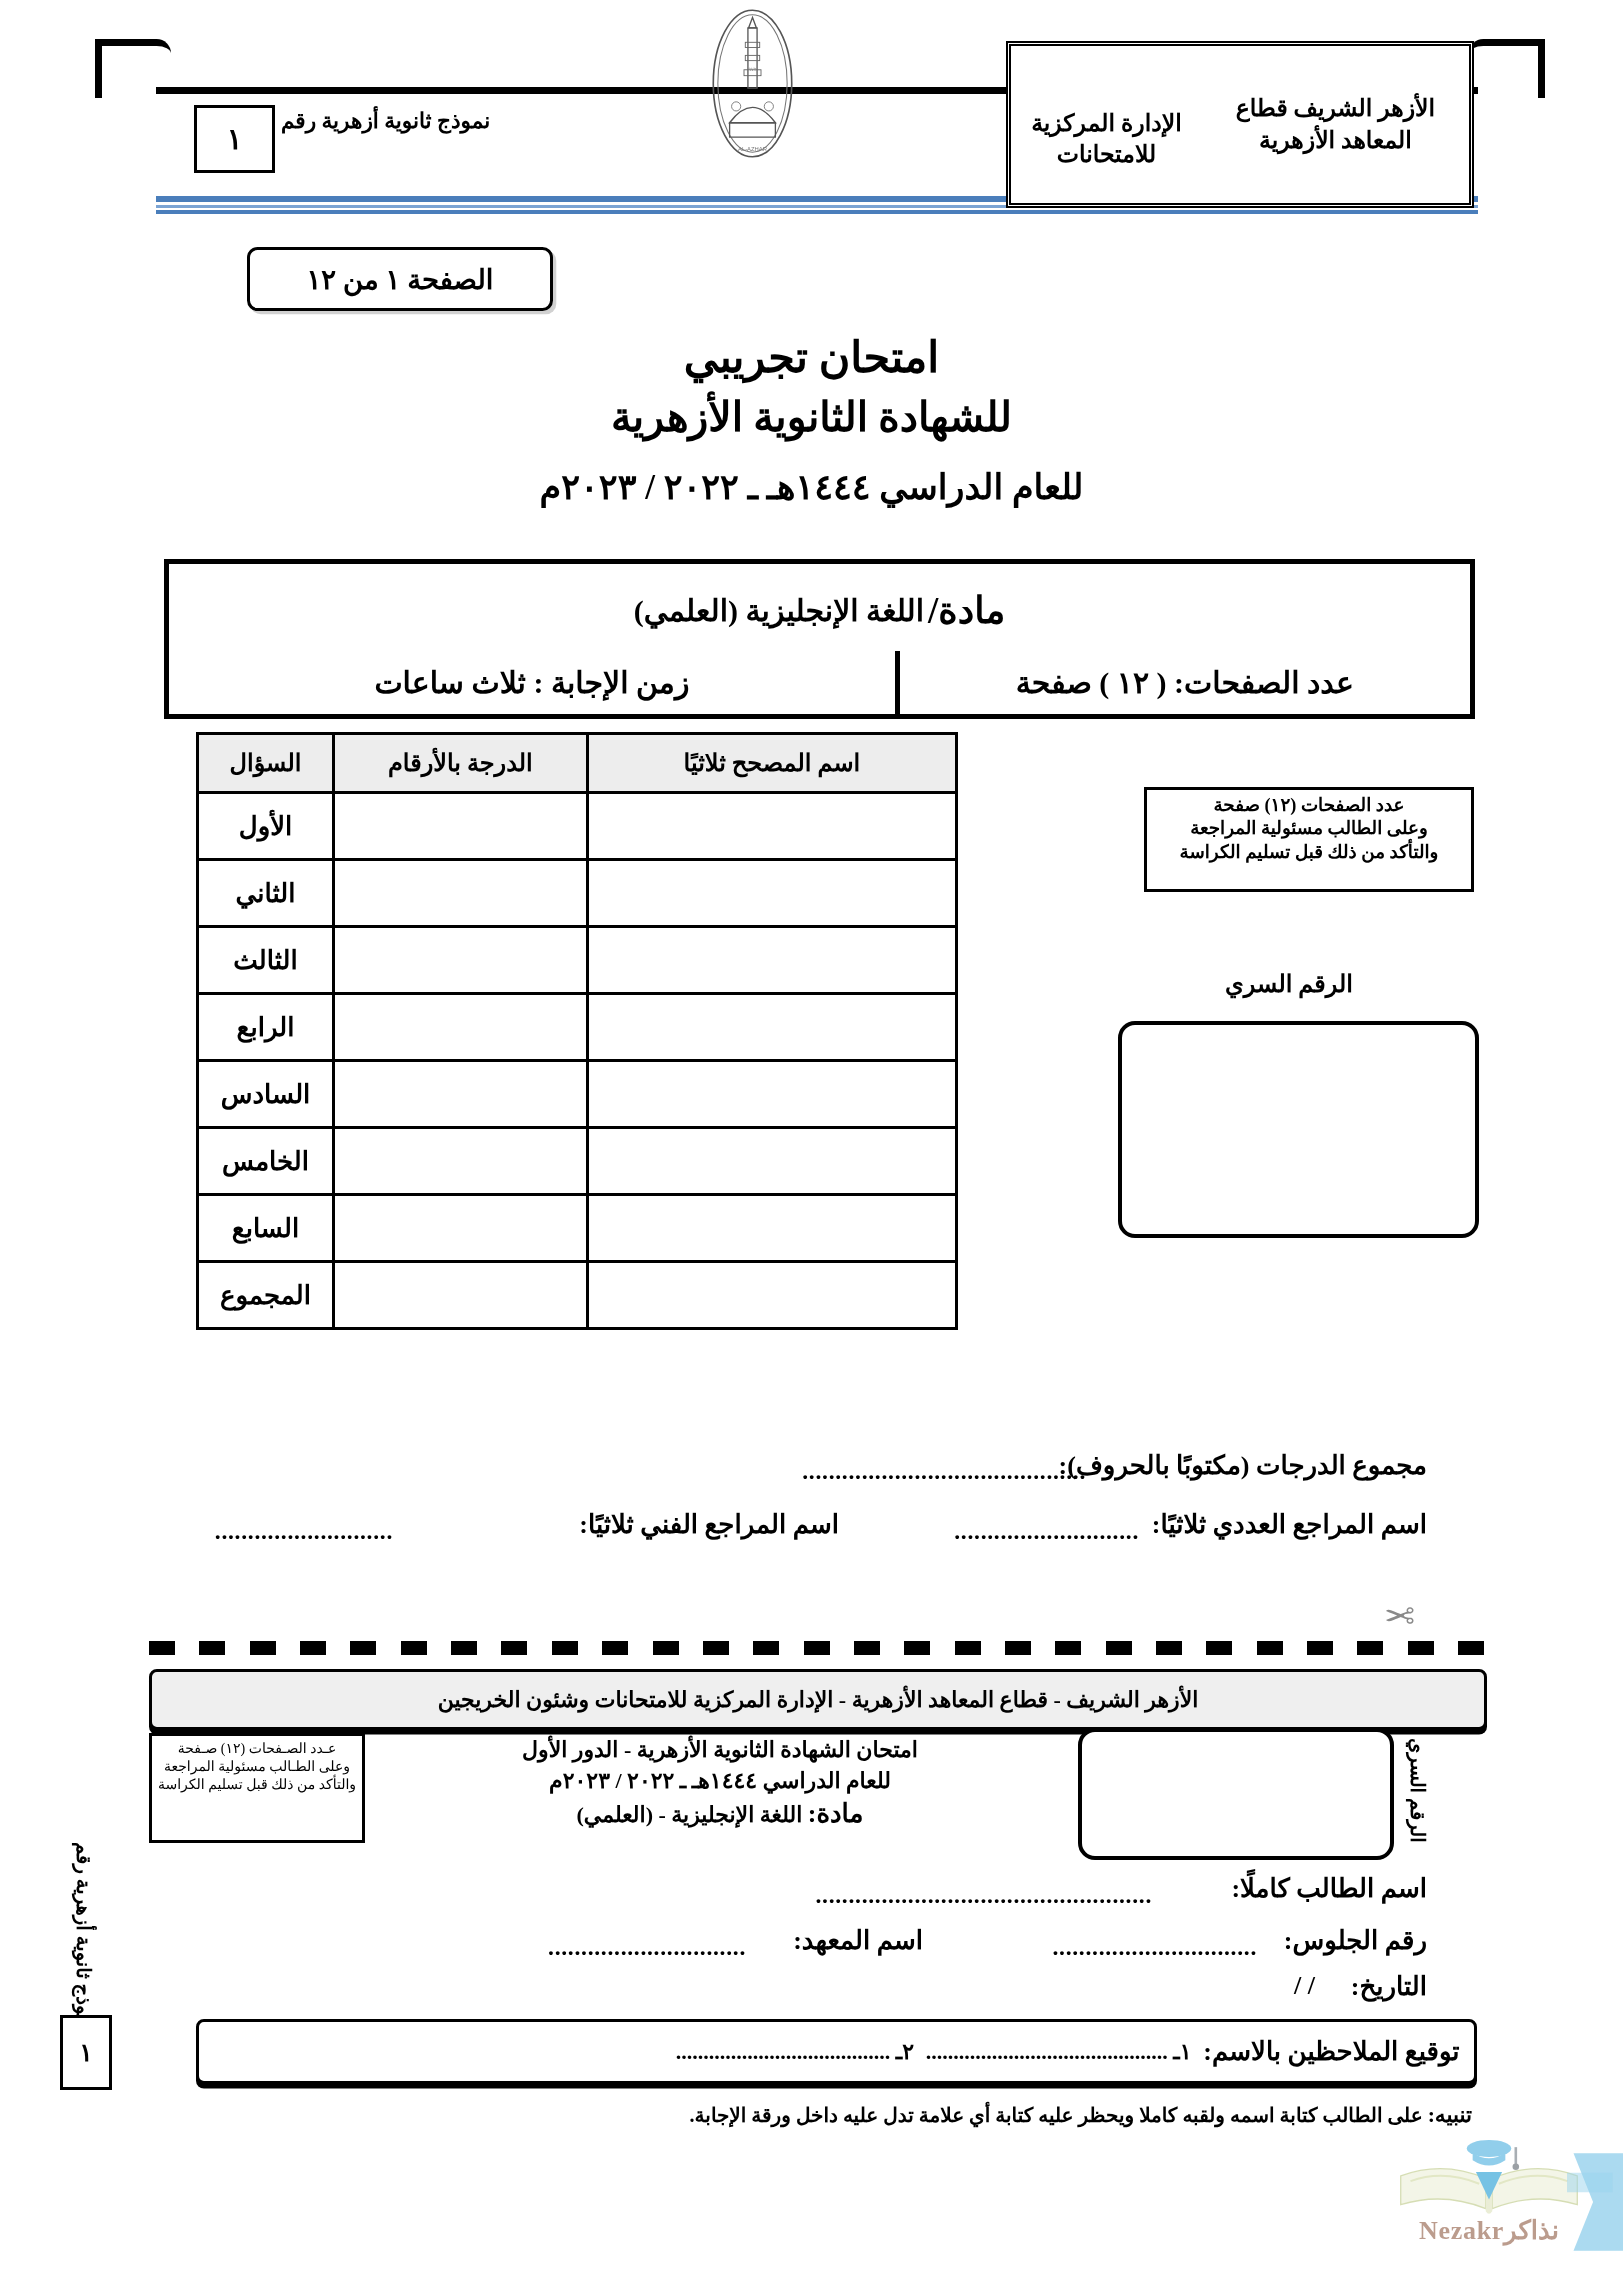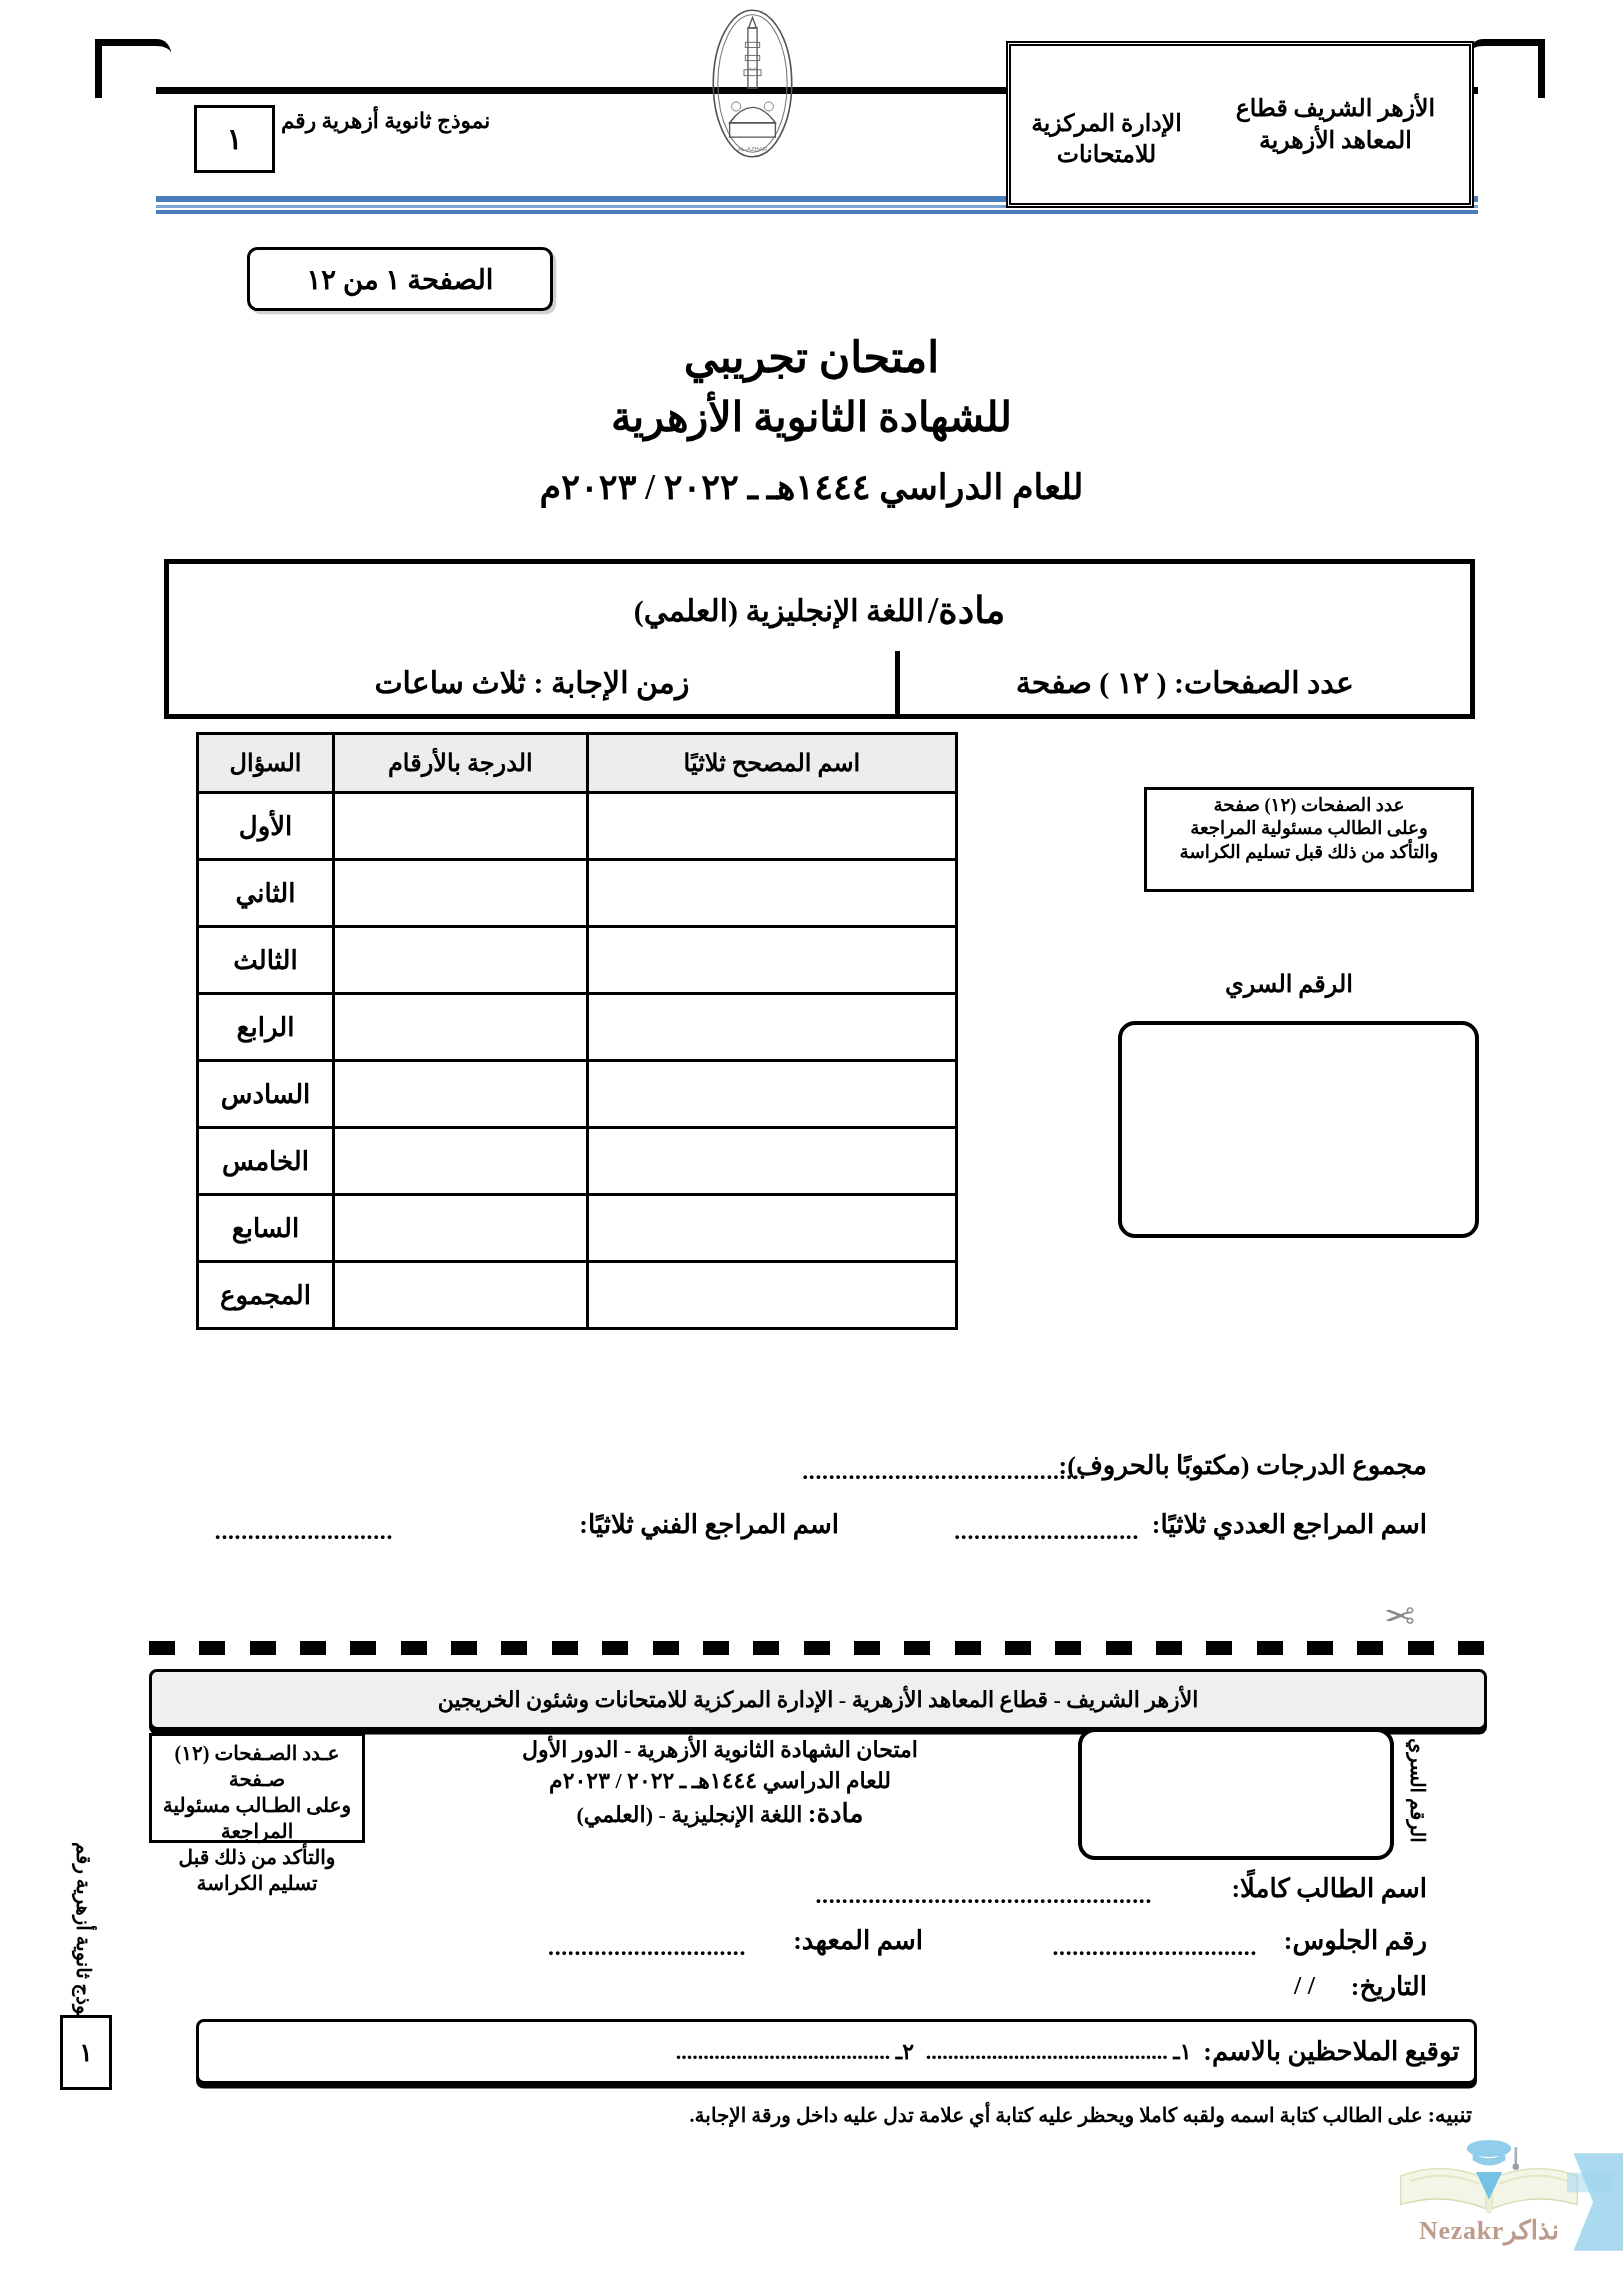--- a/index.html
+++ b/index.html
@@ -94,21 +94,21 @@
   #dash-line span{display:block;width:26px;height:14.4px;background:#000;}
 
   
   #slip-title{position:absolute;left:149px;top:1669px;width:1332px;height:55px;
       border:3.9px solid #000;border-radius:7.9px;background:#efefef;
       display:flex;align-items:center;justify-content:center;
       font-size:22px;font-weight:bold;box-shadow:0 4.6px 0 #000;}
 
   #slip-note{position:absolute;left:149px;top:1733px;width:216px;height:110px;
       border:3.3px solid #000;background:#fff;box-sizing:border-box;padding:3.9px 5.2px;}
-  #slip-note p{margin:0;font-size:20px;font-weight:bold;line-height:1.3;text-align:center;}
+  #slip-note p{margin:0;font-size:14px;font-weight:normal;line-height:1.3;text-align:center;}
 
   #slip-mid{position:absolute;left:383px;top:1734px;width:674px;}
   #slip-mid .l{font-size:22px;font-weight:bold;text-align:center;line-height:1.42;}
   #slip-mid .l .lead{font-size:26px;}
 
   #slip-secret-box{position:absolute;left:1078px;top:1728px;width:308px;height:124px;
       border:4.6px solid #000;border-radius:17px;background:#fff;}
   #slip-secret-label{position:absolute;left:1398px;top:1728px;width:39px;height:124px;
       display:flex;align-items:center;justify-content:center;font-size:19.6px;font-weight:bold;
       writing-mode:vertical-rl;}

